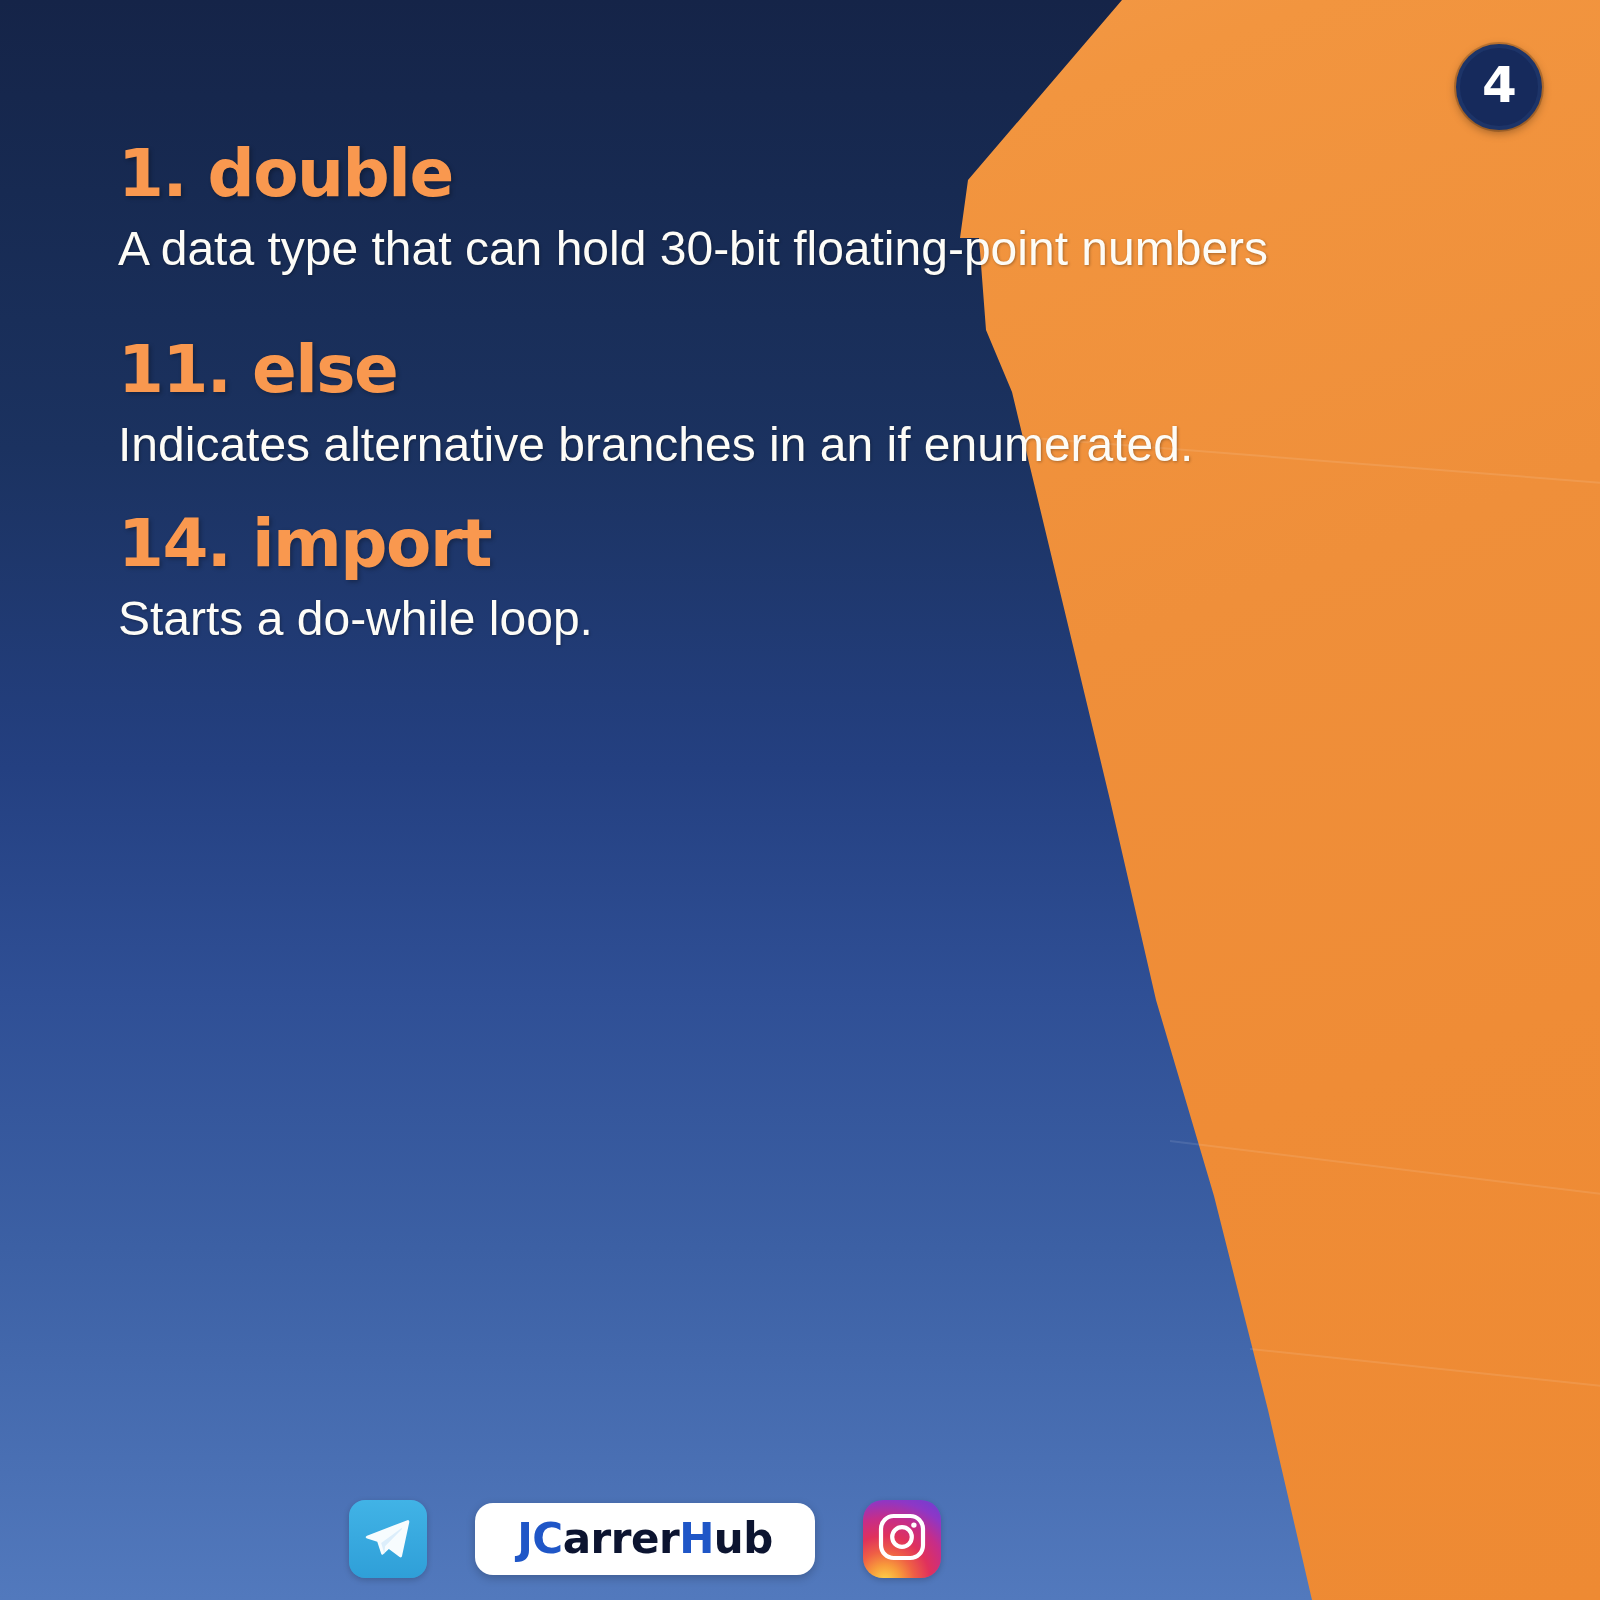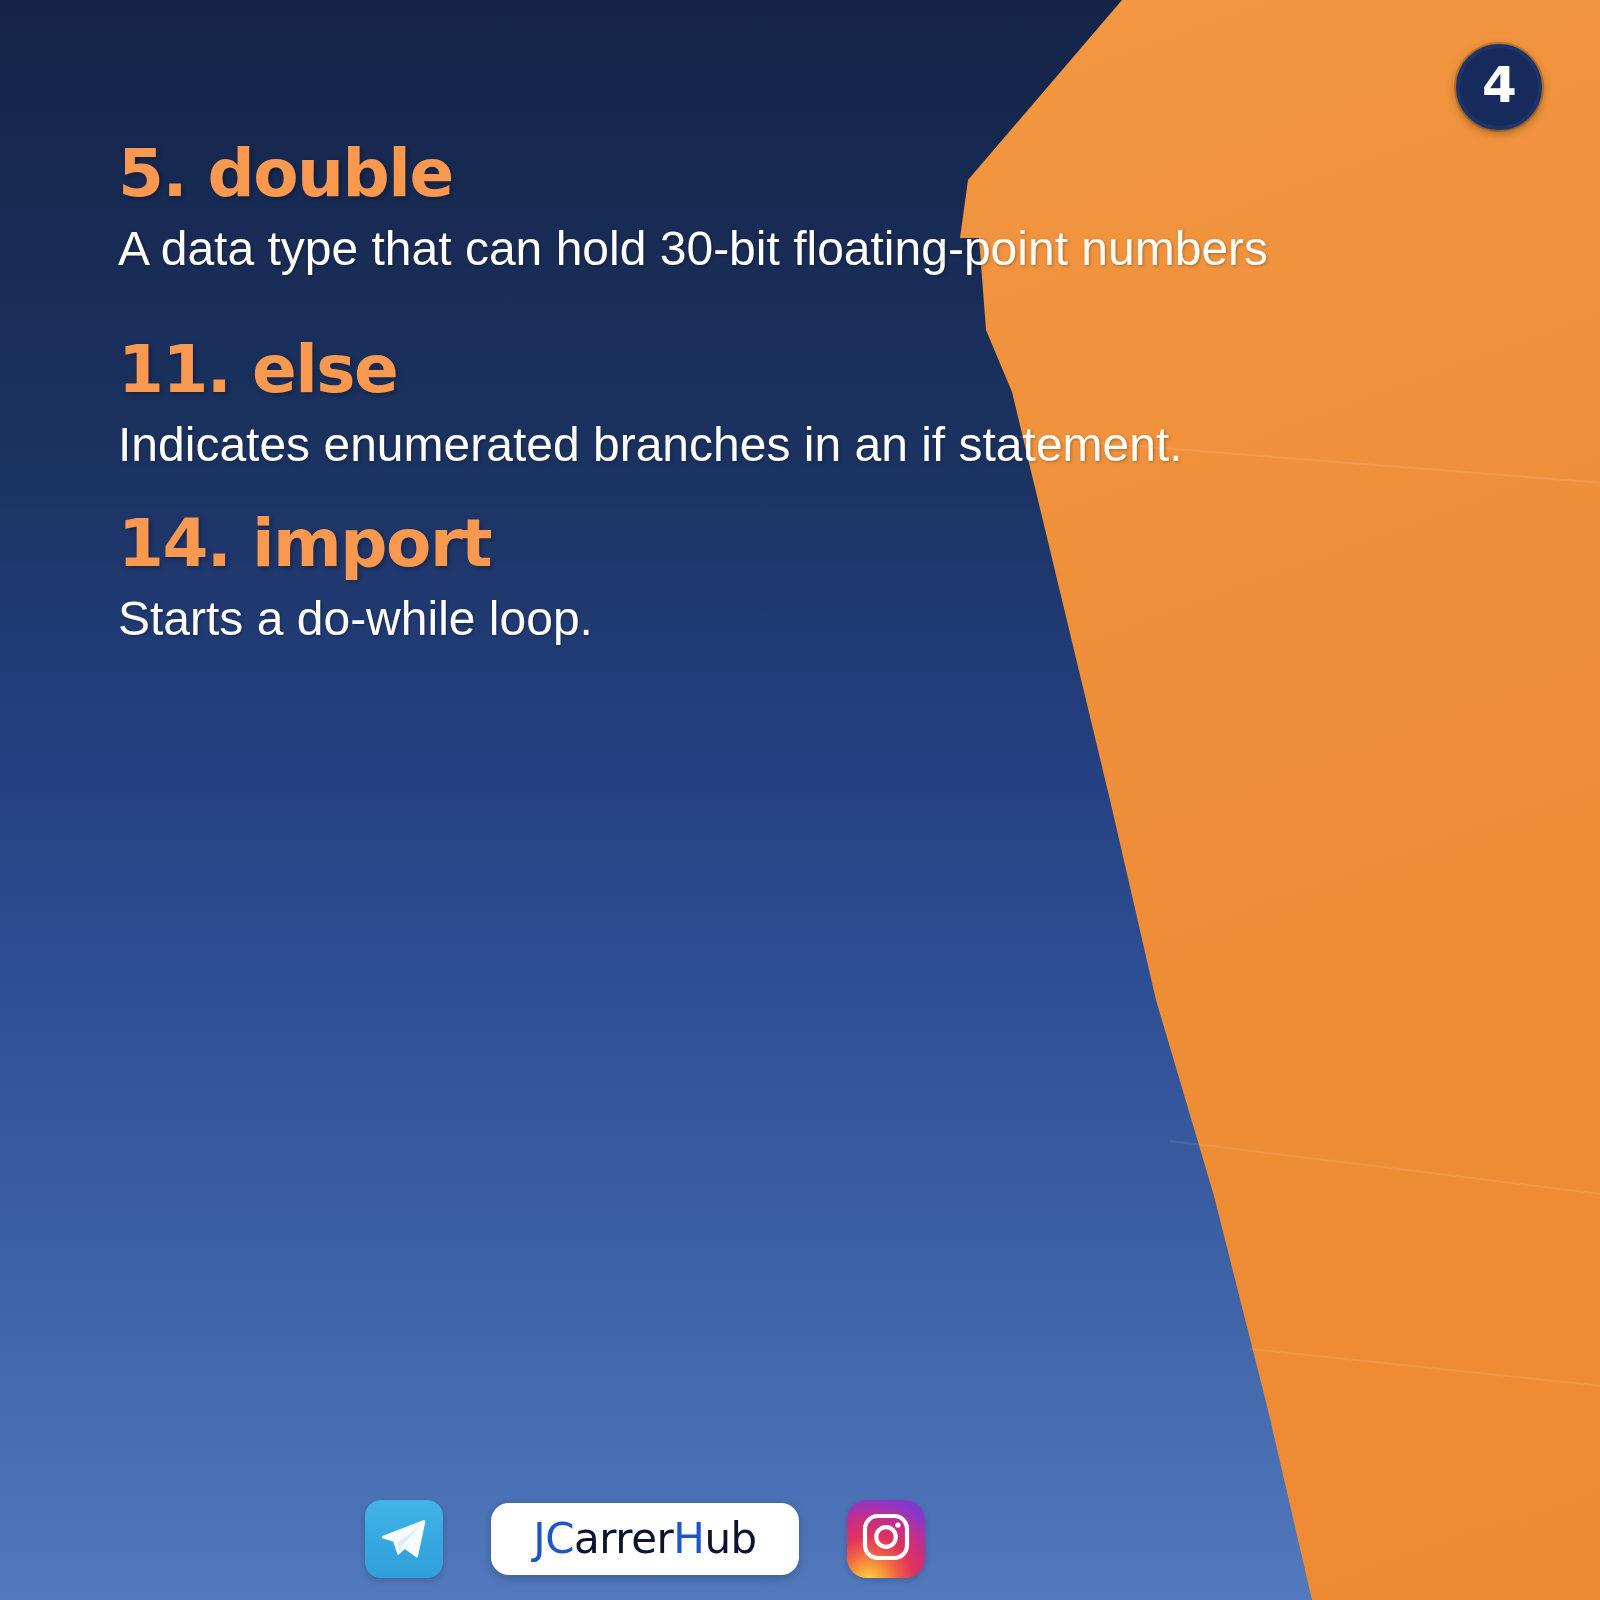--- a/index.html
+++ b/index.html
@@ -163,21 +163,21 @@
   #brand-pill {
     background: #ffffff;
     border-radius: 18px;
     padding: 15px 42px;
     box-shadow: 0 3px 10px rgba(0,0,0,0.22);
     display: flex;
     align-items: center;
   }
   #brand-text {
     font-family: "DejaVu Sans", sans-serif;
-    font-weight: normal;
+    font-weight: bold;
     font-size: 42px;
     letter-spacing: -0.5px;
     line-height: 1;
     white-space: nowrap;
   }
   .brand-blue { color: #1f56c7; }
   .brand-dark { color: #0c1430; }
 
   #instagram-button {
     width: 78px;
@@ -201,27 +201,27 @@
   <div class="wall-seam" id="seam-2"></div>
   <div class="wall-seam" id="seam-3"></div>
 
   <div id="page-badge">
     <span id="page-badge-number">4</span>
   </div>
 
   <div id="content">
 
     <div class="entry" id="entry-0">
-      <h2 class="entry-title">5. double</h2>
+      <h2 class="entry-title">1. double</h2>
       <p class="entry-desc">A data type that can hold 30-bit floating-point numbers</p>
     </div>
 
     <div class="entry" id="entry-1">
       <h2 class="entry-title">11. else</h2>
-      <p class="entry-desc no-justify">Indicates enumerated branches in an if statement.</p>
+      <p class="entry-desc no-justify">Indicates alternative branches in an if enumerated.</p>
     </div>
 
 
 
     <div class="entry" id="entry-4">
       <h2 class="entry-title">14. import</h2>
       <p class="entry-desc no-justify">Starts a do-while loop.</p>
     </div>
 
   </div>

